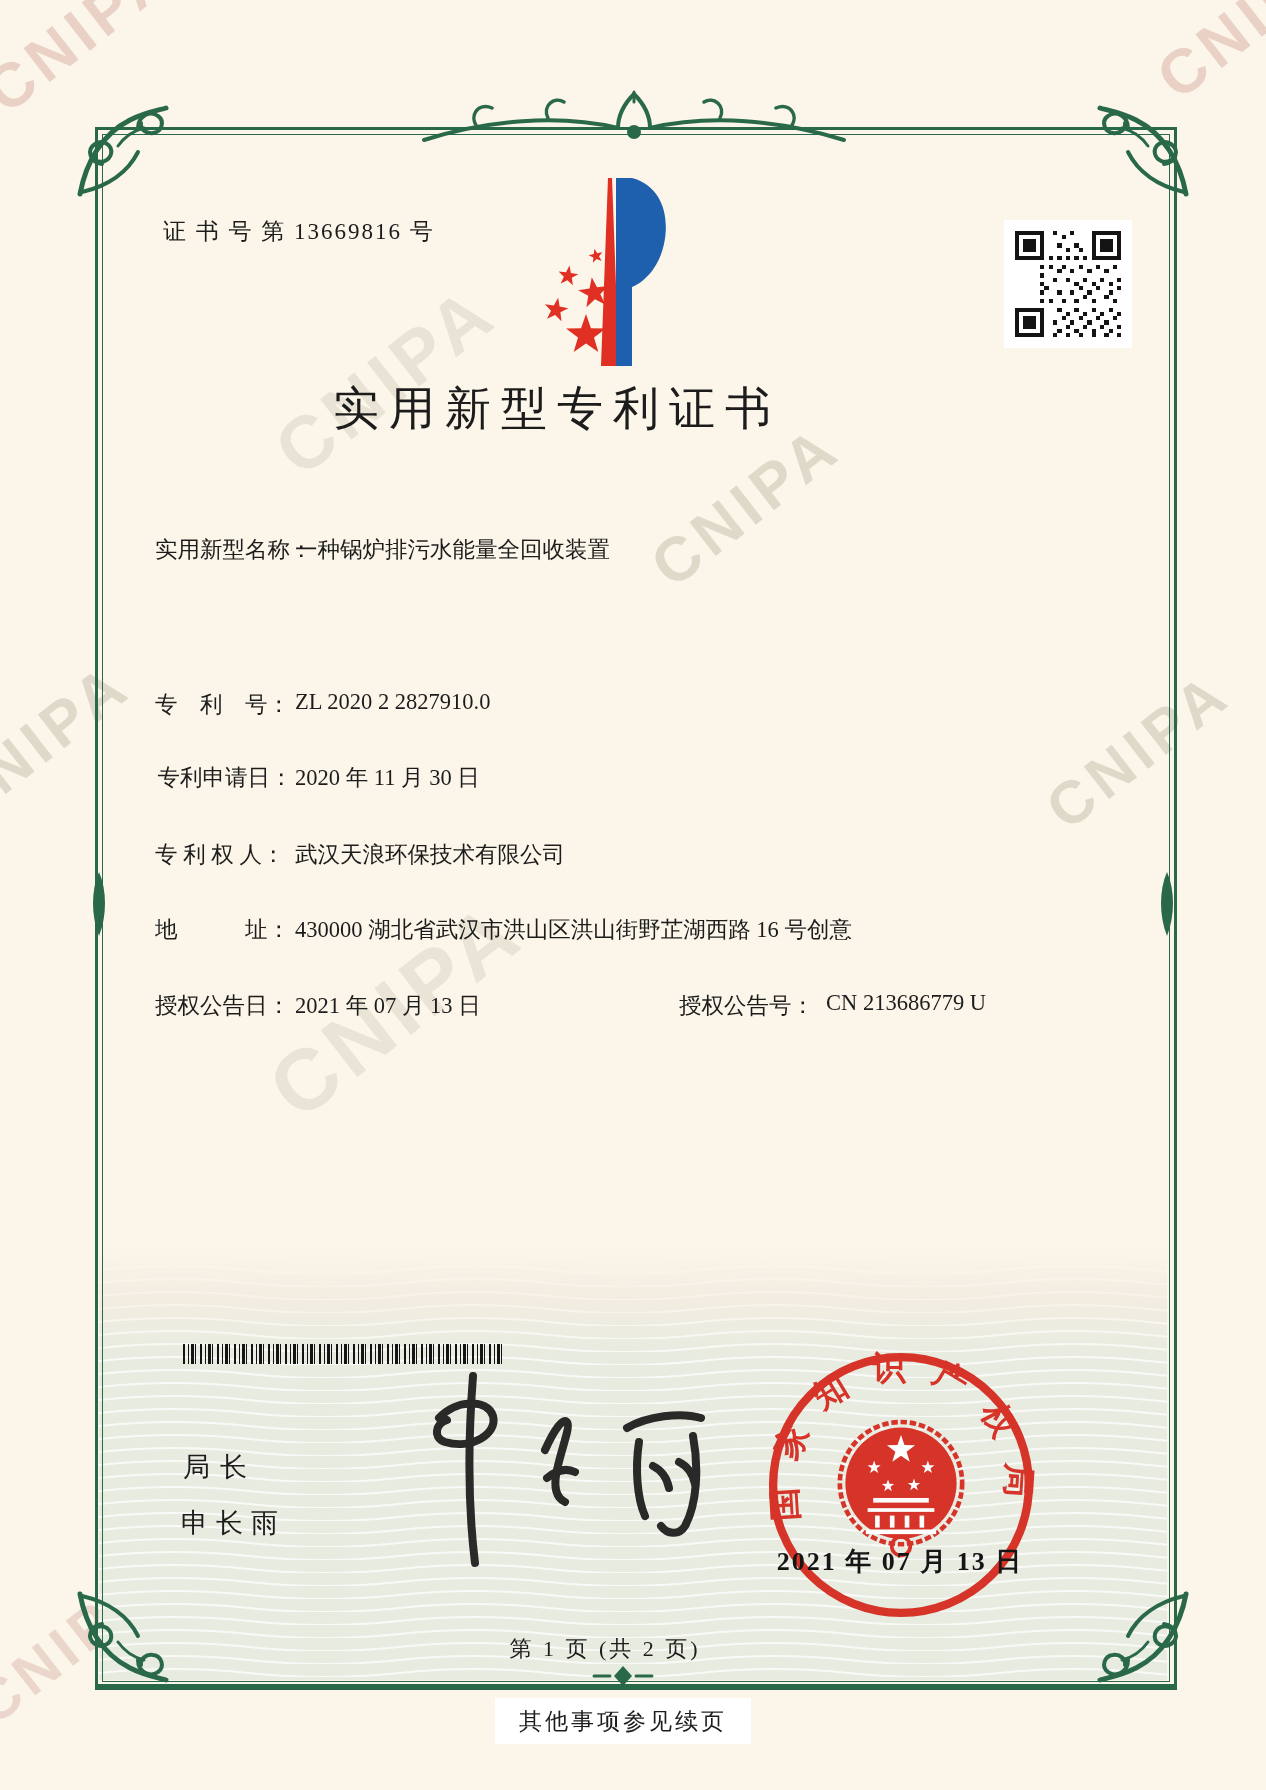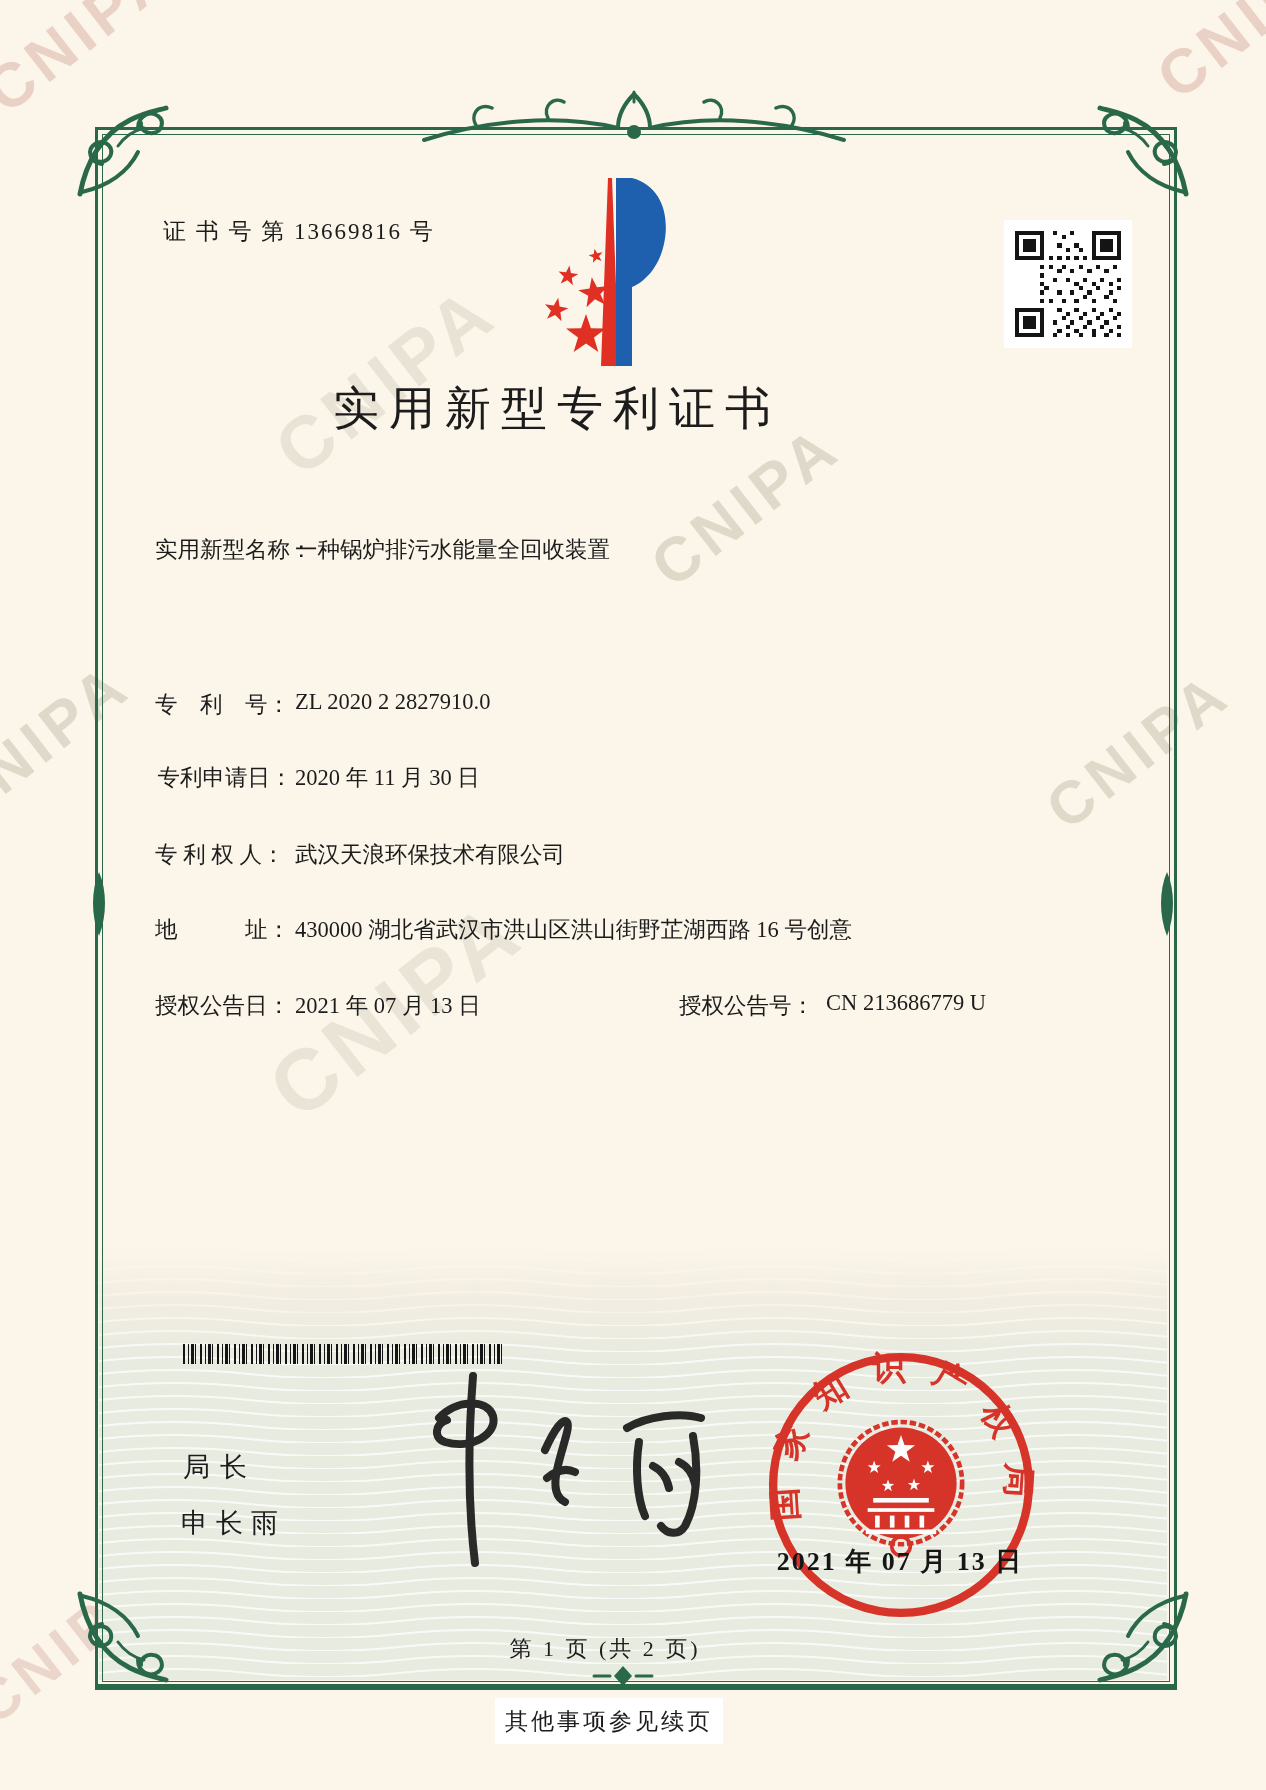--- a/index.html
+++ b/index.html
@@ -100,21 +100,21 @@
   .officer-title{position:absolute;left:183px;top:1449px;font-size:27px;letter-spacing:10px;
     font-family:"Liberation Sans", sans-serif;z-index:3;}
   .officer-name{position:absolute;left:181px;top:1505px;font-size:27px;letter-spacing:8px;
     font-family:"Liberation Sans", sans-serif;z-index:3;}
   .signature{position:absolute;left:395px;top:1358px;width:330px;height:230px;z-index:3;}
   .seal{position:absolute;left:762px;top:1346px;width:278px;height:278px;z-index:6;opacity:.94;}
   .seal-date{position:absolute;left:770px;top:1544px;width:260px;text-align:center;z-index:7;
     font-size:26px;font-weight:600;letter-spacing:2px;color:#151515;white-space:nowrap;}
   .page-info{position:absolute;left:455px;top:1634px;width:300px;text-align:center;
     font-size:22px;letter-spacing:3px;z-index:3;}
-  .note-box{position:absolute;left:495px;top:1698px;width:228px;height:46px;background:#ffffff;
+  .note-box{position:absolute;left:495px;top:1698px;width:256px;height:46px;background:#ffffff;
     display:flex;align-items:center;justify-content:center;z-index:3;
     font-size:23px;letter-spacing:3px;}
 </style>
 </head>
 <body>
 
 <div class="page">
 
   <svg width="0" height="0" style="position:absolute" aria-hidden="true">
     <defs>

